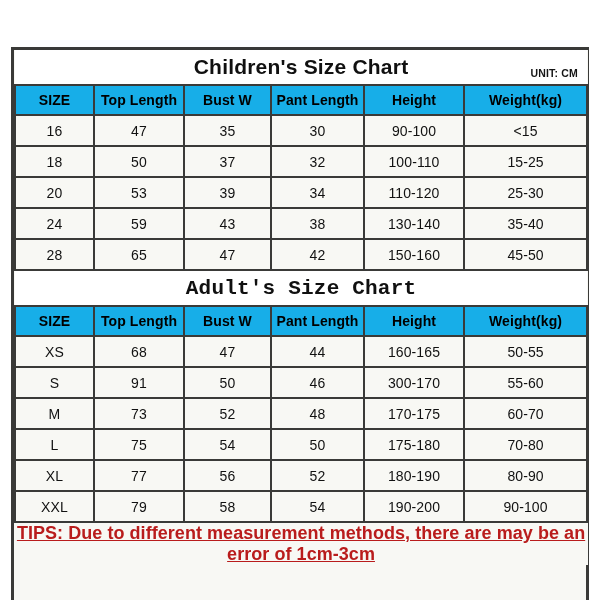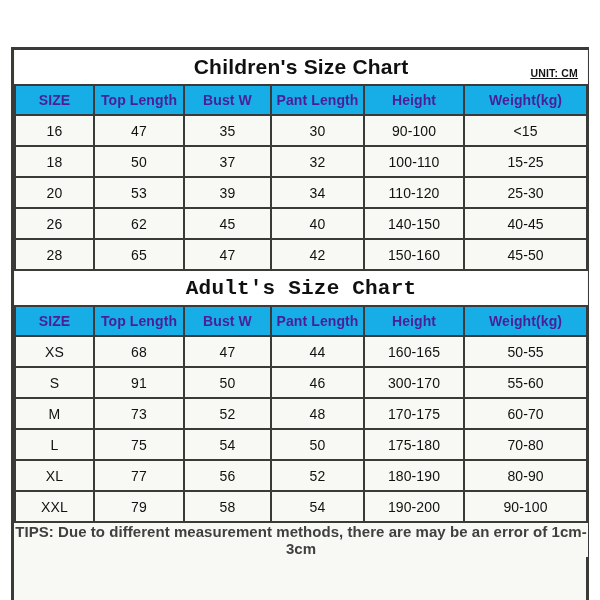--- a/index.html
+++ b/index.html
@@ -74,51 +74,51 @@
   }
 
   .unit-text {
     position: absolute;
     right: 9px;
     bottom: 5px;
     font-size: 10.5px;
     font-weight: bold;
     color: #151515;
     letter-spacing: 0.2px;
-    text-decoration: underline;
   }
 
   tr.head-row td {
     background: #17aee8;
     font-weight: bold;
     font-size: 14px;
     height: 28px;
-    color: #4c1d95;
+    color: #000000;
   }
 
   tr.data-row td {
     font-size: 14px;
     background: #f8f8f4;
   }
   tr.data-row td.size-cell {
     font-weight: normal;
   }
 
   tr.tips-row td {
     border-left: none;
     border-right: none;
     border-bottom: none;
     background: #f8f8f4;
     height: 25px;
   }
   .tips-text {
-    color: #404040;
-    font-size: 15px;
+    color: #b91c1c;
+    font-size: 18px;
     font-weight: bold;
     letter-spacing: 0.05px;
+    text-decoration: underline;
   }
 </style>
 </head>
 <body>
 
 <div id="chart-wrap">
   <table class="size-table">
     <colgroup>
       <col class="c-size">
         <col class="c-top">
@@ -157,26 +157,26 @@
         </tr>
         <tr class="data-row">
           <td class="size-cell">20</td>
           <td>53</td>
           <td>39</td>
           <td>34</td>
           <td>110-120</td>
           <td>25-30</td>
         </tr>
         <tr class="data-row">
-          <td class="size-cell">26</td>
-          <td>62</td>
-          <td>45</td>
-          <td>40</td>
-          <td>140-150</td>
-          <td>40-45</td>
+          <td class="size-cell">24</td>
+          <td>59</td>
+          <td>43</td>
+          <td>38</td>
+          <td>130-140</td>
+          <td>35-40</td>
         </tr>
         <tr class="data-row">
           <td class="size-cell">28</td>
           <td>65</td>
           <td>47</td>
           <td>42</td>
           <td>150-160</td>
           <td>45-50</td>
         </tr>
         <tr class="title-row second">

